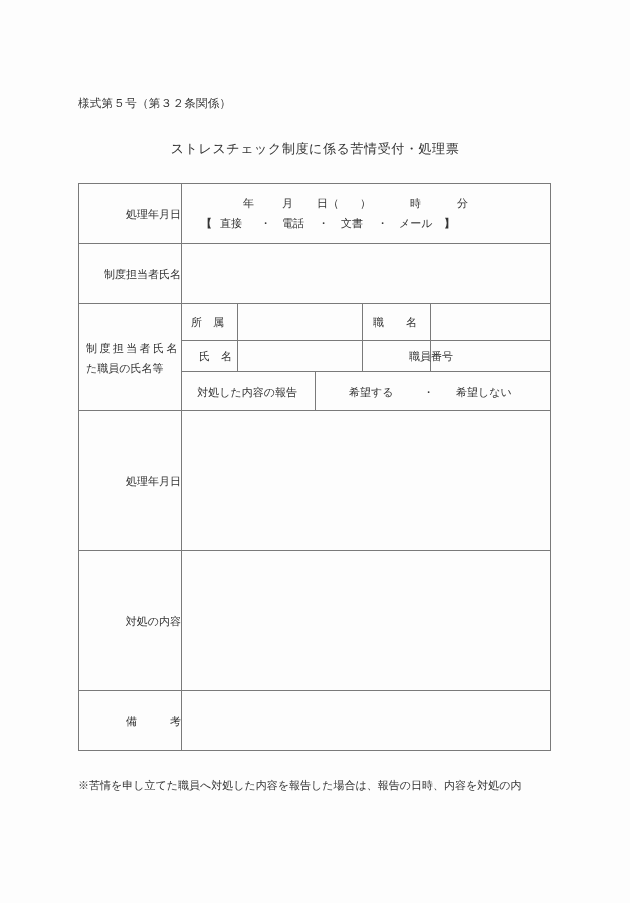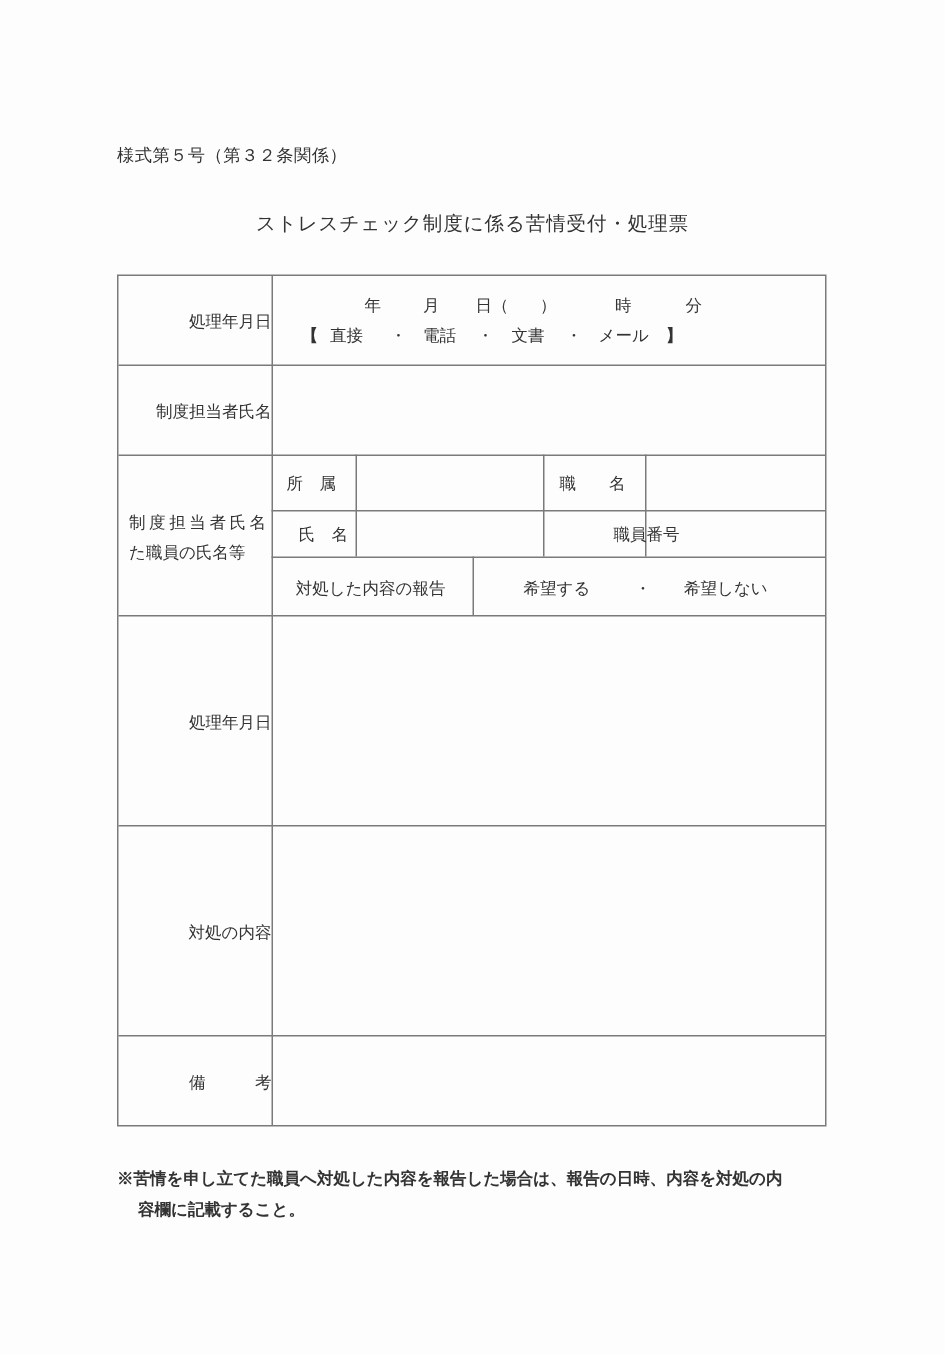--- a/index.html
+++ b/index.html
@@ -9,21 +9,21 @@
     overflow:hidden;
   }
   .abs { position:absolute; }
   .form-number { left:78px; top:96px; font-size:11.5px; letter-spacing:0.3px; }
   .form-title { left:0; width:630px; top:140px; text-align:center; font-size:13px; letter-spacing:0.6px; }
   .tbl { left:78px; top:183px; width:473px; height:568px; border:1.5px solid #7a7a7a; box-sizing:border-box; }
   .hl { position:absolute; height:0; border-top:1px solid #7a7a7a; }
   .vl { position:absolute; width:0; border-left:1px solid #7a7a7a; }
   .cell-text { position:absolute; font-size:11px; white-space:nowrap; }
   .lbl { text-align:right; }
-  .note { left:78px; top:775px; font-size:11px; line-height:21px; width:480px;font-weight:bold; }
+  .note { left:78px; top:775px; font-size:11px; line-height:21px; width:480px; }
   .note .l2 { padding-left:14px; }
 </style>
 </head>
 <body>
 
 <div class="abs form-number">様式第５号（第３２条関係）</div>
 <div class="abs form-title">ストレスチェック制度に係る苦情受付・処理票</div>
 
 <div class="abs tbl">
 
@@ -89,14 +89,13 @@
 
   <div class="cell-text lbl" style="left:0; width:102px; top:430px;">対処の内容</div>
   <div class="abs" style="left:103px; top:367px; width:368px; height:139px;"></div>
 
   <div class="cell-text lbl" style="left:0; width:102px; top:530px; white-space:pre;">備　　　考</div>
   <div class="abs" style="left:103px; top:507px; width:368px; height:59px;"></div>
 </div>
 
 <div class="abs note">
   <div>※苦情を申し立てた職員へ対処した内容を報告した場合は、報告の日時、内容を対処の内</div>
-  <div class="l2">容欄に記載すること。</div>
 </div>
 
 </body></html>

